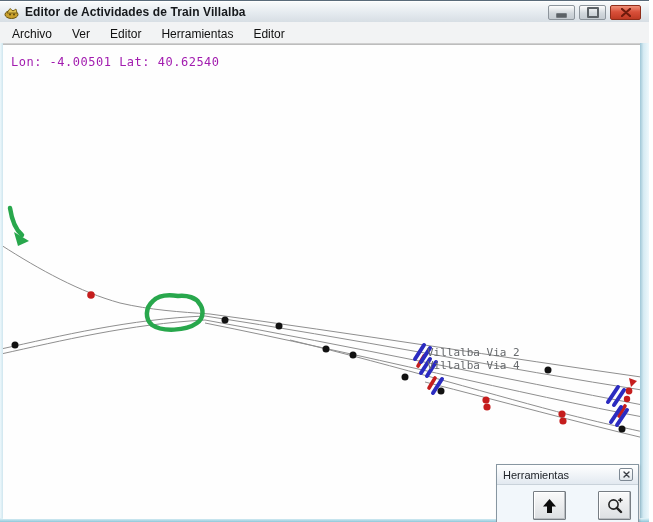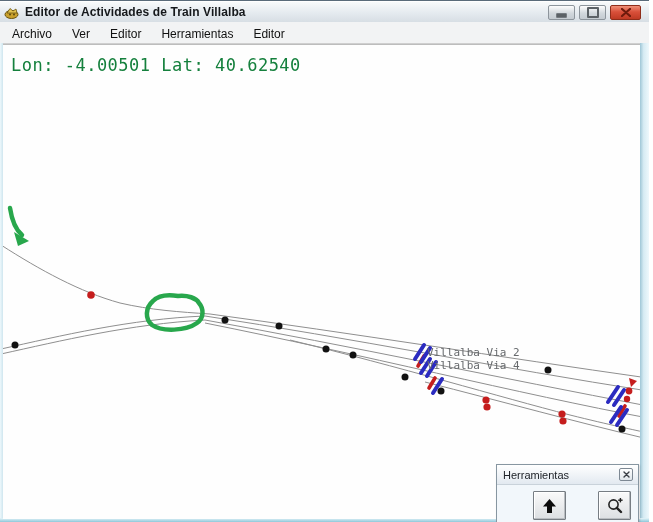--- a/index.html
+++ b/index.html
@@ -48,21 +48,21 @@
   .frame-right{position:absolute;top:42px;right:0;width:9px;height:479px;background:linear-gradient(90deg,#9fc6d6,#d6ebf3 40%,#eef8fc);}
   .frame-left{position:absolute;top:42px;left:0;width:3px;height:479px;background:linear-gradient(90deg,#eef8fc,#cfe6ef);}
   .frame-bottom{position:absolute;left:0;top:517px;width:649px;height:4px;background:linear-gradient(#e8f5fa,#8ec7d9);}
   .canvas{
     position:absolute;left:3px;top:43px;width:637px;height:474px;
     background:#fefefe;border-top:1px solid #bdbdbd;
   }
   .coords{
     position:absolute;left:8px;top:10px;
     font-family:"DejaVu Sans Mono", monospace;
-    font-size:17px;color:#15803d;letter-spacing:0.5px;white-space:pre;
+    font-size:12px;color:#a21caf;letter-spacing:0.5px;white-space:pre;
   }
   .mapsvg{position:absolute;left:0;top:0;}
   .track{fill:none;stroke:#8f8f8f;stroke-width:1;}
   .sta-label{font-family:"DejaVu Sans Mono", monospace;font-size:11px;fill:#66696c;}
   
   .toolbox{
     position:absolute;left:496px;top:463px;width:141px;height:70px;
     background:#f2f7fb;border:1px solid #8796a1;
     box-shadow:1px 1px 2px rgba(0,0,0,0.15);
   }

